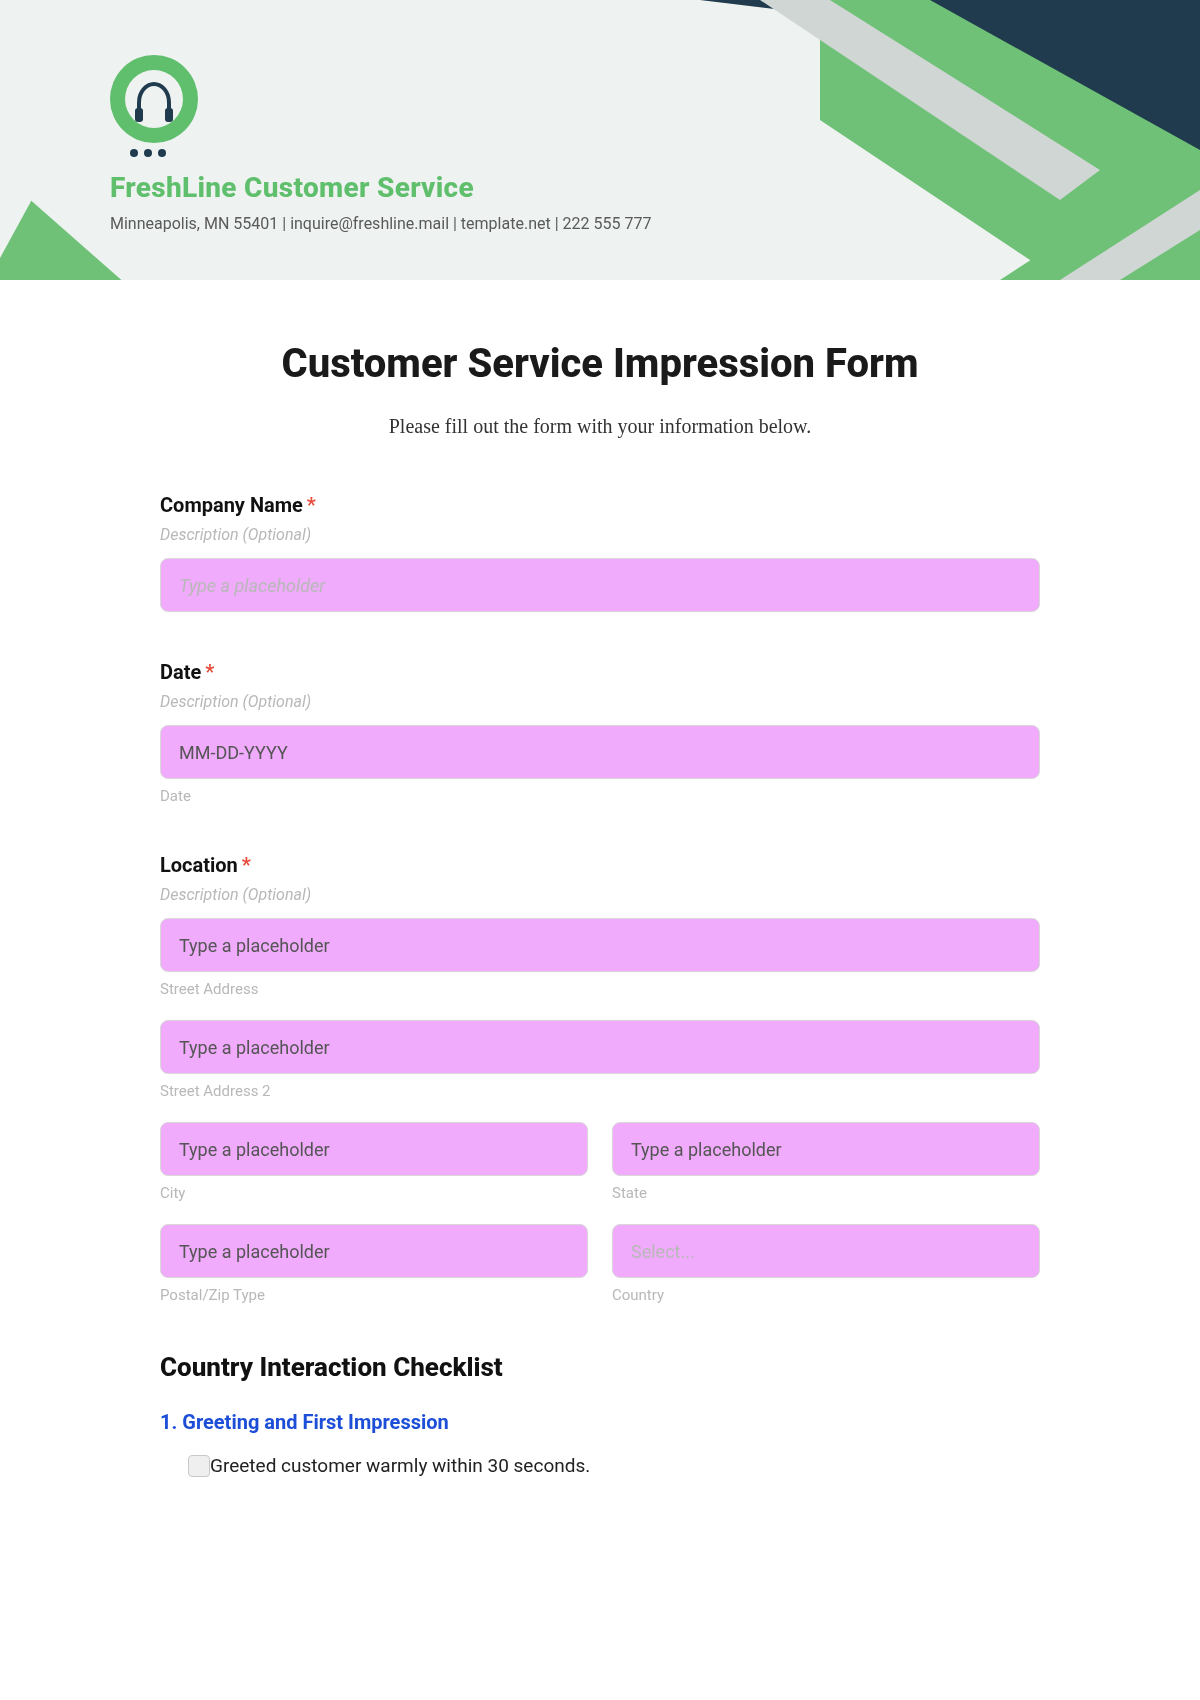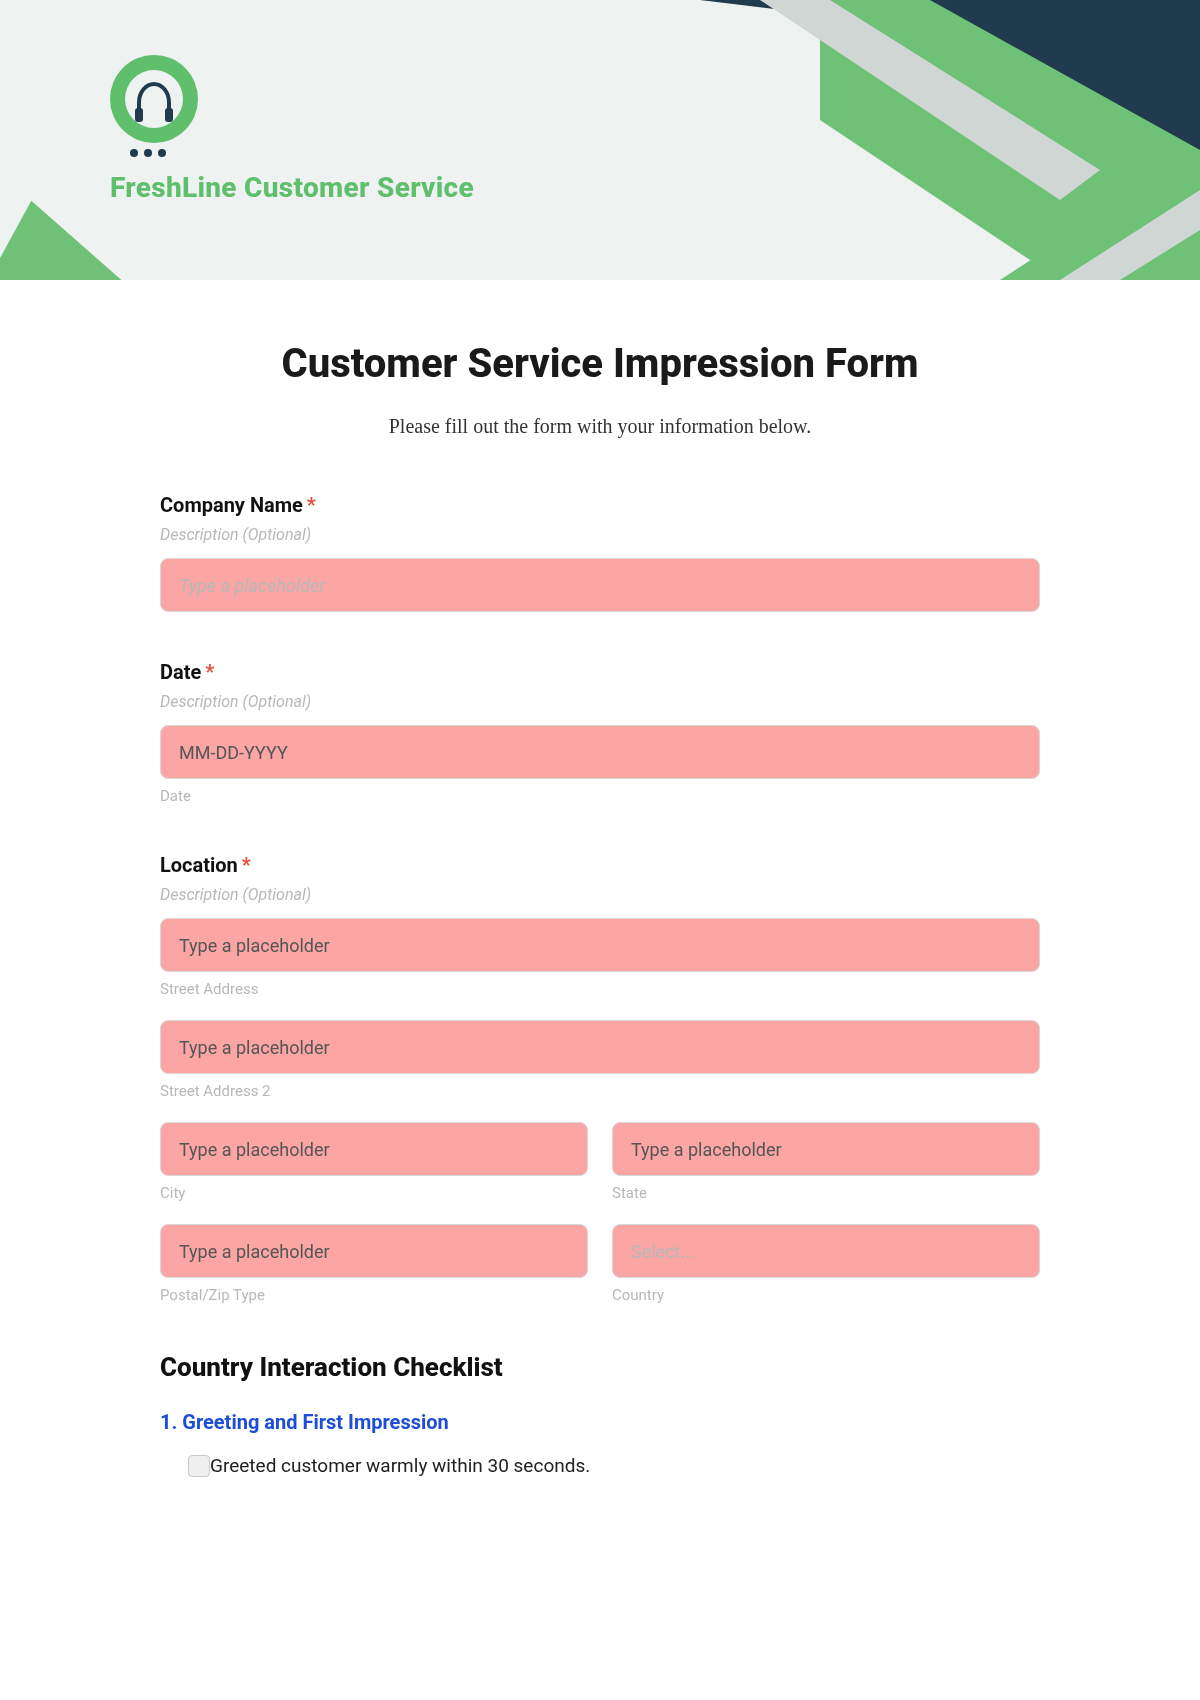--- a/index.html
+++ b/index.html
@@ -113,21 +113,21 @@
   }
   .input {
     width: 100%;
     height: 54px;
     border: 1px solid #d8d8d8;
     border-radius: 8px;
     padding: 0 18px;
     font-size: 18px;
     color: #333;
     font-family: inherit;
-    background: #fca5a5;
+    background: #f0abfc;
   }
   .input::placeholder { color: #b8b8b8; font-style: italic; }
   .input.noitalic::placeholder { font-style: normal; color:#555; }
   .input.greyph::placeholder { font-style: normal; color:#b8b8b8; }
   .sublabel {
     font-size: 15px;
     color: #b8b8b8;
     margin-top: 8px;
   }
   .row2 {
@@ -186,20 +186,21 @@
       </div>
       <div class="dots">
           <span></span>
           <span></span>
           <span></span>
         </div>
     </div>
   </div>
   <div class="brand">
     <div class="brand-title">FreshLine Customer Service</div>
+    <div class="brand-sub">Minneapolis, MN 55401 | inquire@freshline.mail | template.net | 222 555 777</div>
   </div>
 </div>
 
 <div class="form-wrap">
   <h1 class="form-title">Customer Service Impression Form</h1>
   <p class="form-subtitle">Please fill out the form with your information below.</p>
 
   <div class="field">
     <div class="field-label">
       <span>Company Name</span><span class="req">*</span>

